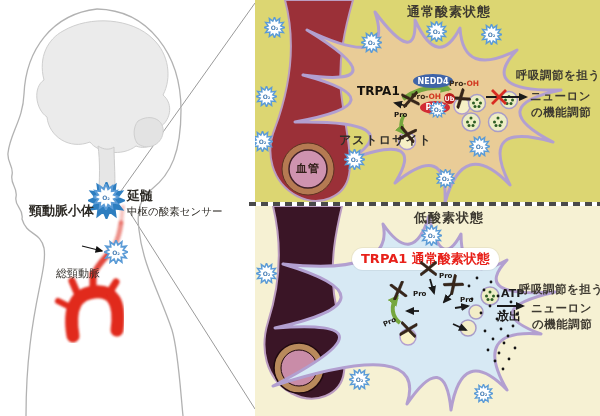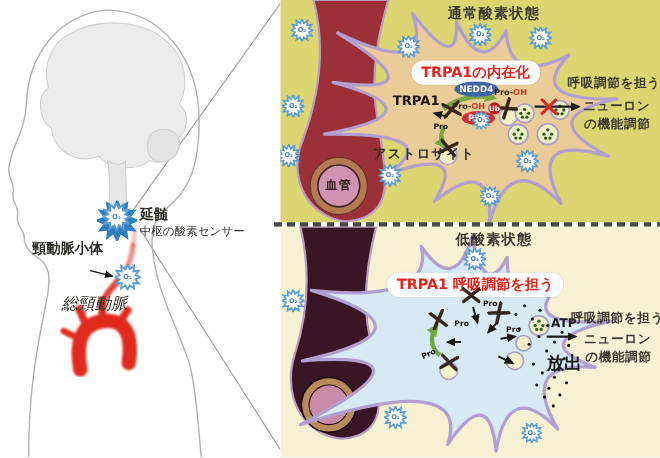--- a/index.html
+++ b/index.html
@@ -31,21 +31,21 @@
   .o2{position:absolute;z-index:3;}
   .o2 svg{position:absolute;left:0;top:0;width:100%;height:100%;}
   .o2 .o2t{position:absolute;inset:0;display:flex;align-items:center;justify-content:center;
            font-size:6px;font-weight:bold;color:#4a7fb5;}
   .sw use{fill:#fff;stroke:#5b9bd6;stroke-width:1.4;}
   .sb use{fill:#2e7ec0;stroke:#2e7ec0;stroke-width:1;}
   .chan{position:absolute;width:17px;height:15px;z-index:4;}
   .chan use{fill:#38261a;stroke:#1f140c;stroke-width:.5;}
   .outcome{font-size:11.5px;font-weight:bold;color:#3e3a31;letter-spacing:0.5px;}
   .lblS{font-size:10.5px;}
-  .lblM{font-size:15px;font-style:italic;}
+  .lblM{font-size:11px;}
   .lblB{font-size:13px;font-weight:bold;}
   .cellLbl{font-size:12px;font-weight:bold;color:#33302a;letter-spacing:1px;}
   .vesselLbl{font-size:11px;font-weight:bold;color:#33201a;letter-spacing:1px;text-align:center;}
 </style>
 </head>
 <body>
 
 <div class="stage">
 
   <svg width="0" height="0" style="position:absolute">
@@ -111,21 +111,21 @@
 
     <div class="o2" style="left:104px;top:240px;width:24px;height:24px;">
       <svg class="sw" viewBox="0 0 20 20">
           <use href="#star12"></use>
         </svg>
       <span class="o2t">O₂</span>
     </div>
 
     <div class="t lblB" style="left:127px;top:189px;">延髄</div>
     <div class="t lblS" style="left:127px;top:206px;">中枢の酸素センサー</div>
-    <div class="t lblB" style="left:29px;top:220px;">頸動脈小体</div>
+    <div class="t lblB" style="left:29px;top:204px;">頸動脈小体</div>
     <div class="t lblM" style="left:56px;top:268px;">総頸動脈</div>
   </div>
 
   <div class="panel panel-top">
     <svg class="abs" width="345" height="202" viewBox="0 0 345 202" style="left:0;top:0;">
       <defs>
         <marker id="mgt" markerUnits="userSpaceOnUse" markerWidth="11" markerHeight="11" refX="8" refY="5.5" orient="auto">
             <path d="M0,0 L11,5.5 L0,11 Z" fill="#76a73e"></path>
           </marker>
         <marker id="mbt" markerUnits="userSpaceOnUse" markerWidth="9" markerHeight="8" refX="7" refY="4" orient="auto">
@@ -177,21 +177,20 @@
 
       <path d="M148,99 C163,88 180,86 194,89" stroke="#76a73e" stroke-width="4.5" fill="none" marker-end="url(#mgt)"></path>
       <path d="M149,115 C145,122 145,128 149,133" stroke="#76a73e" stroke-width="3.5" fill="none" marker-end="url(#mgt)"></path>
       <path d="M152,106 L140,103" stroke="#1a1a1a" stroke-width="1.5" marker-end="url(#mbt)"></path>
 
       <path d="M231,97 L271,97" stroke="#1a1a1a" stroke-width="2" marker-end="url(#mbt)"></path>
       <path d="M237,90 L251,104 M251,90 L237,104" stroke="#d92b21" stroke-width="2.8"></path>
     </svg>
 
     <div class="panel-title">通常酸素状態</div>
-    <div class="pill" style="left:119px;top:55px;">TRPA1の内在化</div>
 
     <svg class="chan" viewBox="0 0 18 16" style="left:147px;top:92px;transform:rotate(-10deg);">
         <use href="#chanshape"></use>
       </svg>
     <svg class="chan" viewBox="0 0 18 16" style="left:197px;top:91px;transform:rotate(-35deg);">
         <use href="#chanshape"></use>
       </svg>
     <svg class="chan" viewBox="0 0 18 16" style="left:144px;top:127px;transform:rotate(12deg);">
         <use href="#chanshape"></use>
       </svg>
@@ -336,21 +335,21 @@
           <circle cx="254" cy="153" r="1.4"></circle>
           <circle cx="248" cy="163" r="1.4"></circle>
         <circle cx="256" cy="96" r="1.4"></circle>
           <circle cx="262" cy="108" r="1.4"></circle>
           <circle cx="233" cy="144" r="1.4"></circle>
           <circle cx="240" cy="155" r="1.4"></circle>
       </g>
     </svg>
 
     <div class="panel-title">低酸素状態</div>
-    <div class="pill" style="left:97px;top:42px;">TRPA1 呼吸調節を担う</div>
+    <div class="pill" style="left:97px;top:42px;">TRPA1 通常酸素状態</div>
 
     <svg class="chan" viewBox="0 0 18 16" style="left:165px;top:55px;">
         <use href="#chanshape"></use>
       </svg>
     <svg class="chan" viewBox="0 0 18 16" style="left:190px;top:71px;transform:rotate(-40deg);">
         <use href="#chanshape"></use>
       </svg>
     <svg class="chan" viewBox="0 0 18 16" style="left:135px;top:77px;transform:rotate(75deg);">
         <use href="#chanshape"></use>
       </svg>
@@ -358,21 +357,21 @@
         <use href="#chanshape"></use>
       </svg>
 
     <span class="prolbl" style="left:184px;top:66px;">Pro</span>
     <span class="prolbl" style="left:205px;top:90px;">Pro</span>
     <span class="prolbl" style="left:158px;top:84px;">Pro</span>
     <span class="prolbl" style="left:128px;top:112px;transform:rotate(-25deg);">Pro</span>
 
 
     <div class="t bold" style="left:246px;top:82px;font-size:11px;color:#1c1c1c;">ATP</div>
-    <div class="t bold" style="left:242px;top:104px;font-size:16px;color:#1c1c1c;margin-top:11px;">放出</div>
+    <div class="t bold" style="left:242px;top:104px;font-size:12px;color:#1c1c1c;">放出</div>
 
     <div class="t outcome" style="left:264px;top:77px;">呼吸調節を担う</div>
     <div class="t outcome" style="left:276px;top:96px;">ニューロン</div>
     <div class="t outcome" style="left:277px;top:112px;">の機能調節</div>
 
     <div class="o2" style="left:166px;top:19px;width:21px;height:21px;">
         <svg class="sw" viewBox="0 0 20 20">
           <use href="#star12"></use>
         </svg>
         <span class="o2t">O₂</span>

